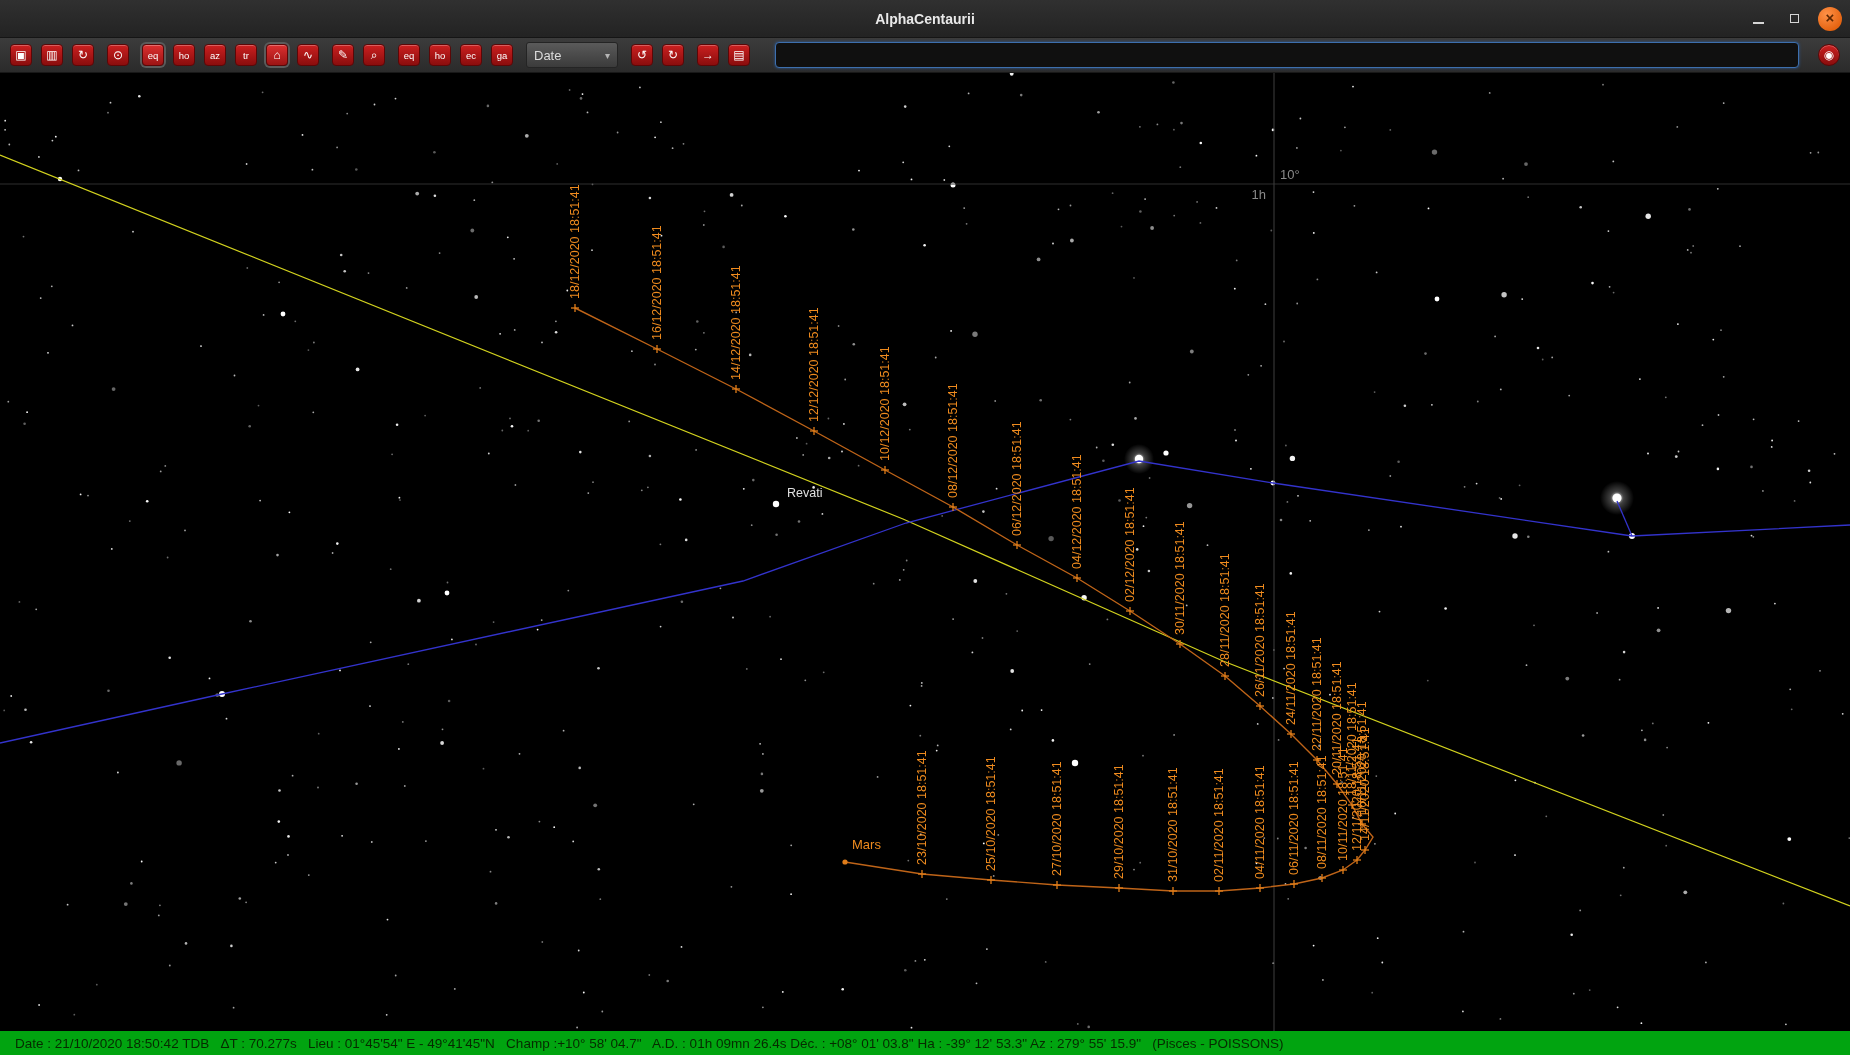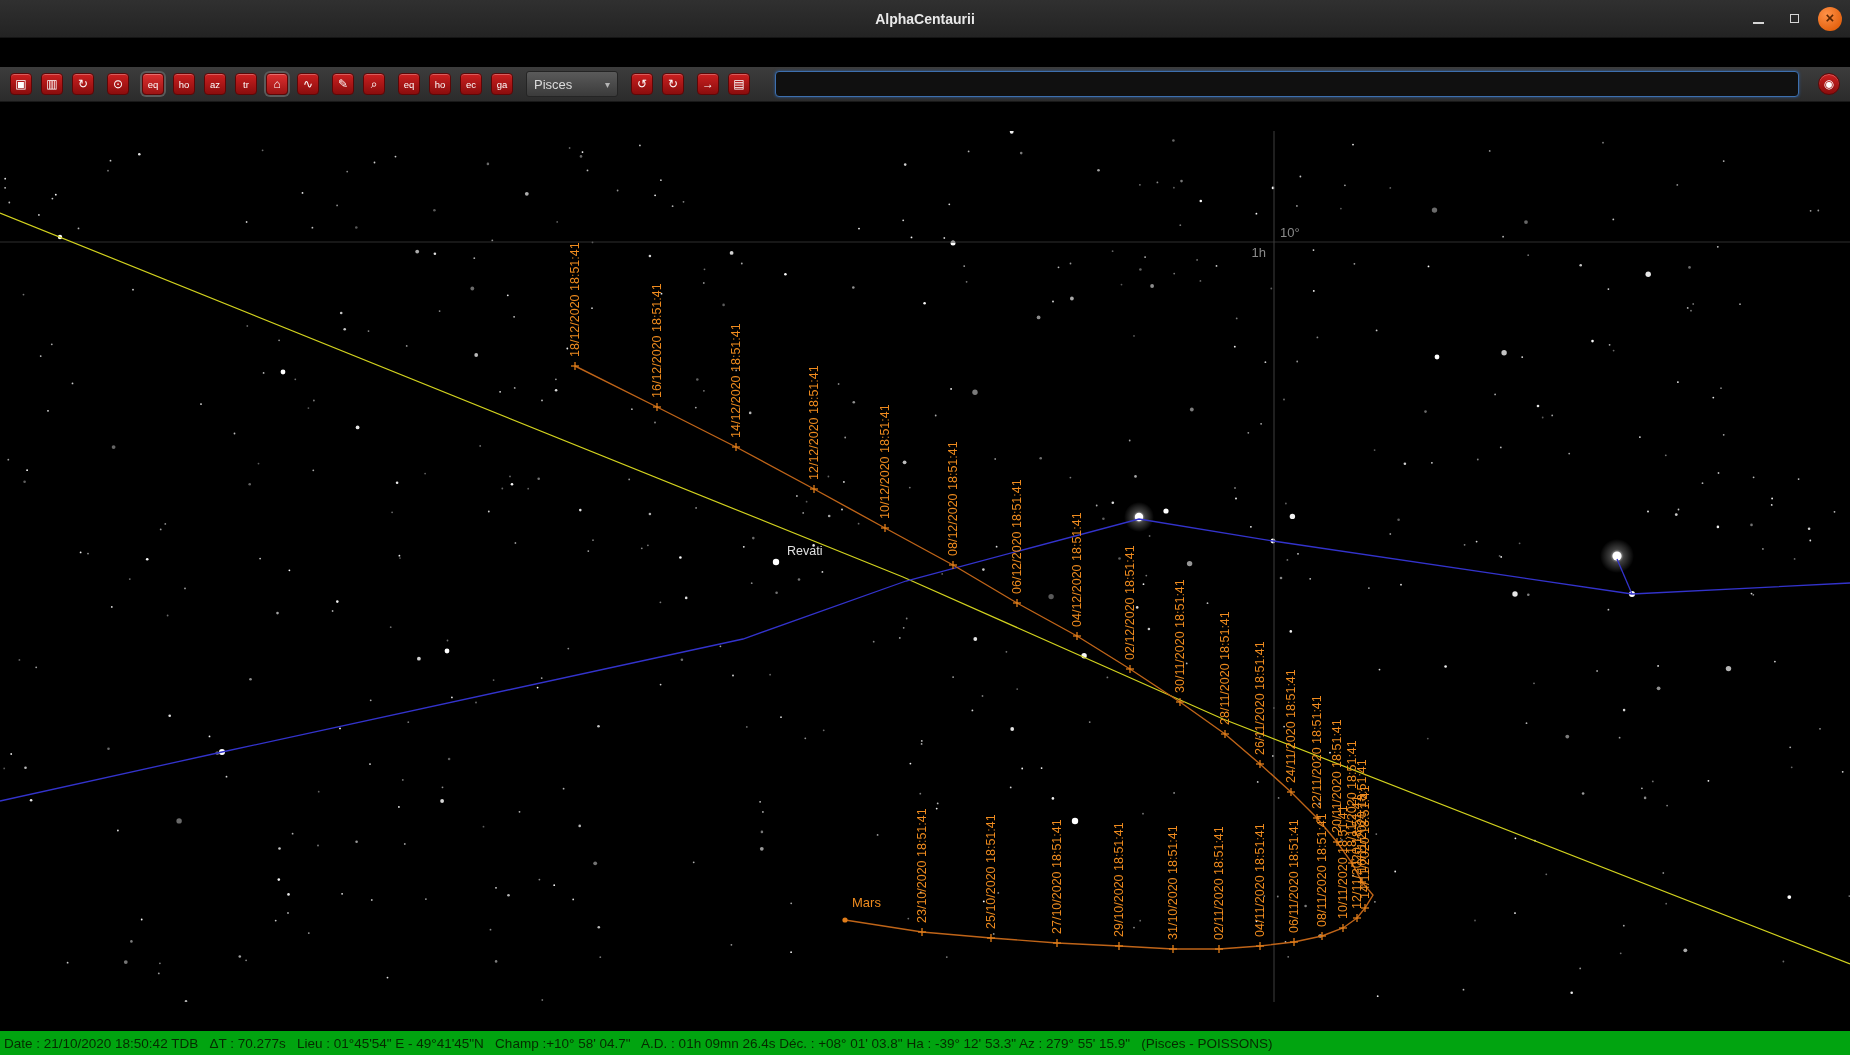--- a/index.html
+++ b/index.html
@@ -1,17 +1,17 @@
 <!DOCTYPE html>
 <html><head>
 <meta charset="utf-8">
 <style>
   html,body{margin:0;padding:0;}
   body{width:1850px;height:1055px;overflow:hidden;background:#000;font-family:"Liberation Sans",sans-serif;}
-  .window{display:flex;flex-direction:column;width:1850px;height:1055px;gap:29px;}
+  .window{display:flex;flex-direction:column;width:1850px;height:1055px;}
 
   
   .titlebar{height:38px;flex:0 0 38px;background:linear-gradient(#303030,#232323);position:relative;
     display:flex;align-items:center;justify-content:center;border-bottom:1px solid #151515;box-sizing:border-box;}
   .title{font-weight:bold;font-size:14px;color:#e9e9e9;}
   .win-controls{position:absolute;right:8px;top:0;height:100%;display:flex;align-items:center;gap:12px;}
   .winbtn{width:24px;height:24px;border:none;background:transparent;display:flex;align-items:center;justify-content:center;padding:0;cursor:pointer;}
   .min-glyph{width:11px;height:2px;background:#d6d6d6;display:block;margin-top:8px;}
   .max-glyph{width:9px;height:9px;border:1.5px solid #d6d6d6;display:block;box-sizing:border-box;}
   .winbtn.close{border-radius:50%;background:radial-gradient(circle at 35% 30%,#ff9147,#e4620f 75%);}
@@ -34,21 +34,21 @@
   .search{flex:1;height:26px;box-sizing:border-box;background:#101010;border:1px solid #3d6fae;border-radius:4px;
     box-shadow:0 0 3px #2d5c9c;color:#cccccc;margin:0 6px 0 12px;padding:0 8px;font-size:13px;outline:none;}
 
   
   .chart{flex:1;position:relative;background:#000;overflow:hidden;}
   .chart svg{position:absolute;left:0;top:0;}
   svg text{font-family:"Liberation Sans",sans-serif;}
 
   
   .statusbar{height:24px;flex:0 0 24px;background:#01a410;display:flex;align-items:center;box-sizing:border-box;}
-  .statusbar span{white-space:pre;font-size:13.5px;color:#062b00;padding-left:4px;}
+  .statusbar span{white-space:pre;font-size:13.5px;color:#062b00;padding-left:15px;}
 </style>
 </head>
 <body>
 
 <div class="window">
 
   <div class="titlebar">
     <div class="title">AlphaCentaurii</div>
     <div class="win-controls">
       <button class="winbtn">
@@ -84,21 +84,21 @@
         <button class="ticon">✎</button>
         <button class="ticon">⌕</button>
       </div>
     <div class="tgroup" id="g5">
         <button class="ticon txt">eq</button>
         <button class="ticon txt">ho</button>
         <button class="ticon txt">ec</button>
         <button class="ticon txt">ga</button>
       </div>
     <div class="select">
-      <span>Pisces</span>
+      <span>Date</span>
       <span class="arrow">▾</span>
     </div>
     <div class="tgroup" id="g6">
         <button class="ticon">↺</button>
         <button class="ticon">↻</button>
       </div>
     <div class="tgroup" id="g7">
         <button class="ticon">→</button>
         <button class="ticon">▤</button>
       </div>

